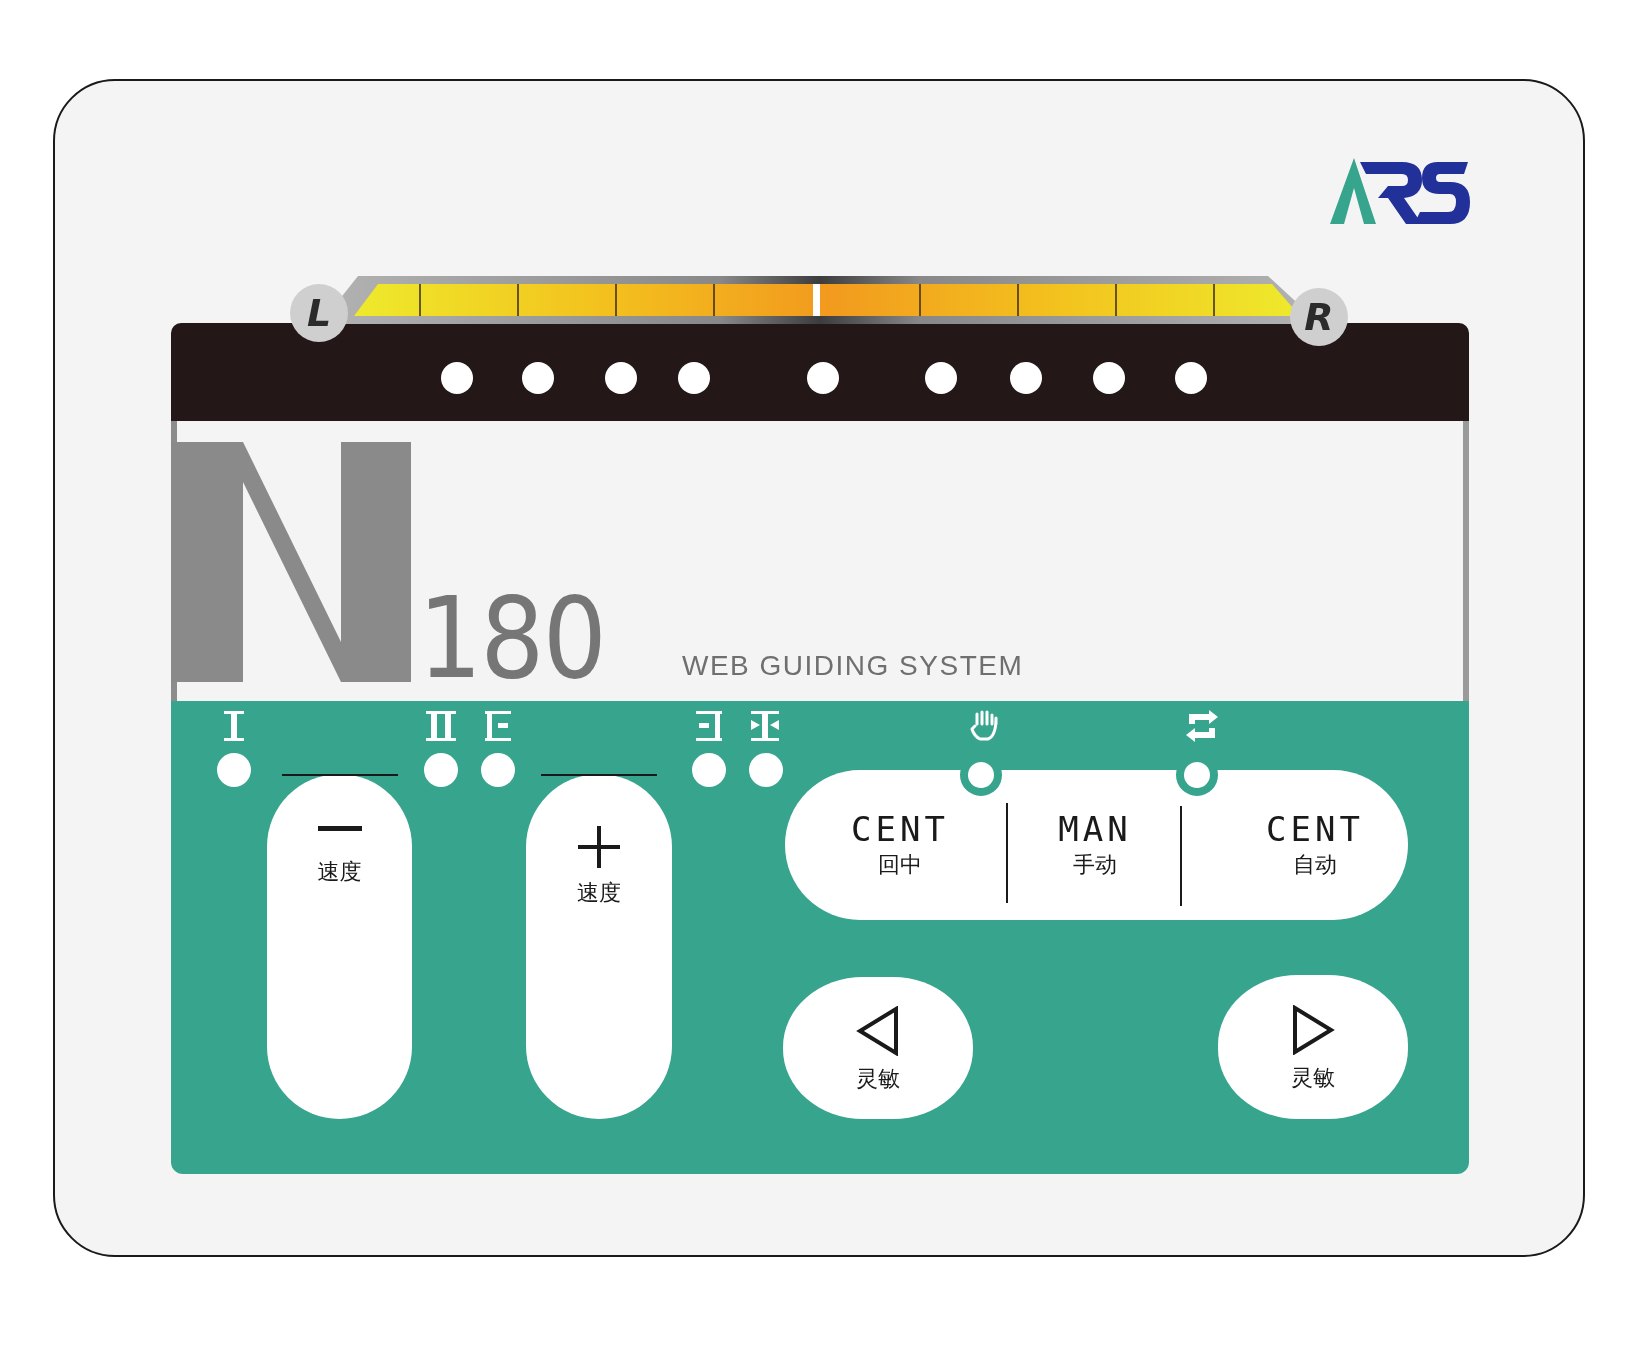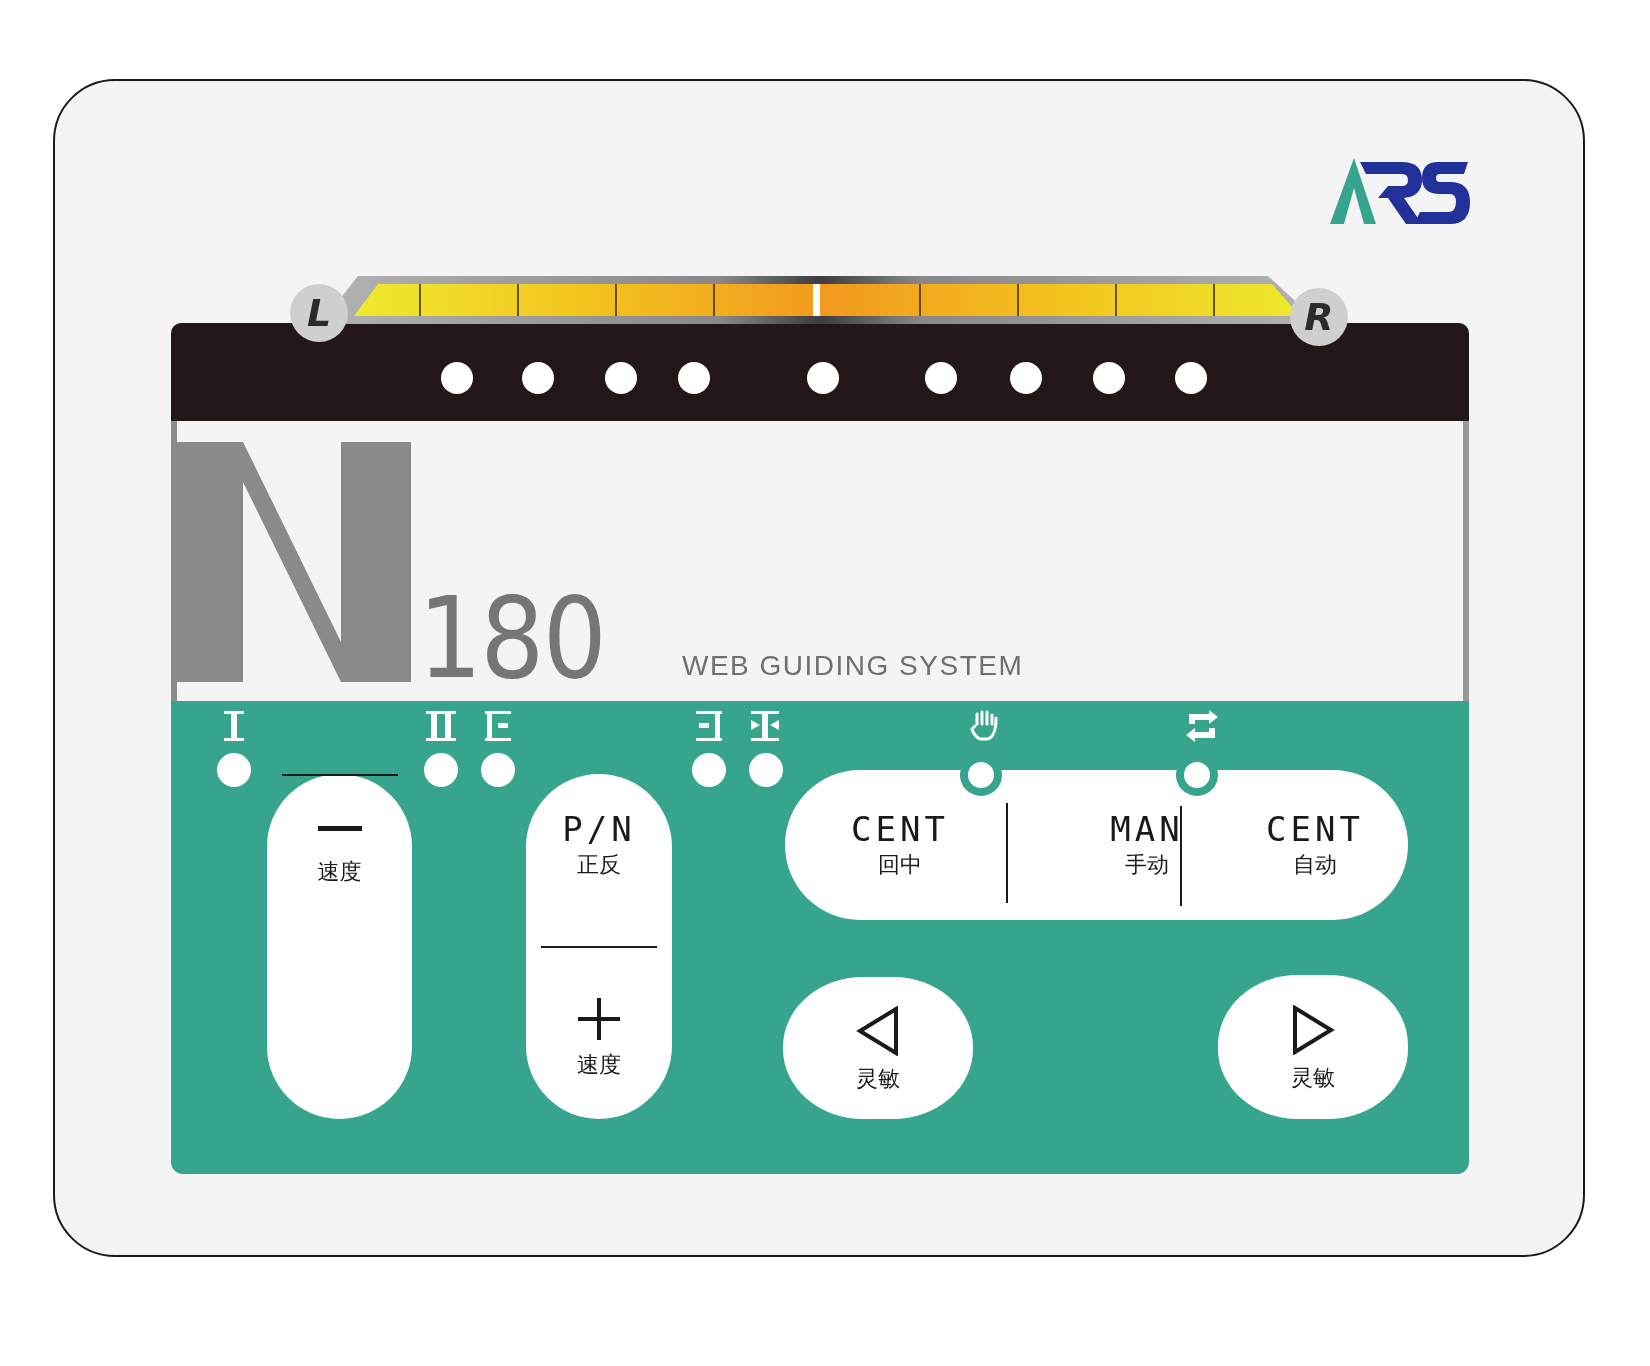--- a/index.html
+++ b/index.html
@@ -168,45 +168,41 @@
 
 <div class="abs pill" style="left:267px;top:774px;width:145px;height:345px;">
   <div style="width:116px;height:2px;background:#1a1a1a;"></div>
   <div style="flex:1;width:100%;display:flex;flex-direction:column;align-items:center;padding-top:50px;box-sizing:border-box;cursor:pointer;">
     <div style="width:44px;height:5px;background:#1a1a1a;margin-bottom:22px;"></div>
     <div class="btn-cn">速度</div>
   </div>
 </div>
 
 <div class="abs pill" style="left:526px;top:774px;width:146px;height:345px;">
-  <div style="height:172px;width:100%;display:flex;flex-direction:column;align-items:center;padding-top:38px;box-sizing:border-box;cursor:pointer;">
-    <div class="btn-en">P/N</div>
-    <div class="btn-cn">正反</div>
-  </div>
   <div style="width:116px;height:2px;background:#1a1a1a;"></div>
   <div style="flex:1;width:100%;display:flex;flex-direction:column;align-items:center;padding-top:50px;box-sizing:border-box;cursor:pointer;">
     <svg width="42" height="42" viewBox="0 0 42 42">
         <rect x="19" y="0" width="4" height="42" fill="#1a1a1a"></rect>
         <rect x="0" y="19" width="42" height="4" fill="#1a1a1a"></rect>
       </svg>
     <div class="btn-cn" style="margin-top:14px;">速度</div>
   </div>
 </div>
 
 <div class="abs mode"></div>
 <div class="abs ring" style="left:960px;"></div>
 <div class="abs ring" style="left:1176px;"></div>
 <div class="abs sep" style="left:1006px;top:803px;height:100px;"></div>
 <div class="abs sep" style="left:1180px;top:806px;height:100px;"></div>
 
 <div class="mode-item" style="left:810px;width:180px;">
   <div class="btn-en">CENT</div>
   <div class="btn-cn">回中</div>
 </div>
-<div class="mode-item" style="left:1062px;width:170px;">
+<div class="mode-item" style="left:1010px;width:170px;">
   <div class="btn-en">MAN</div>
   <div class="btn-cn">手动</div>
 </div>
 <div class="mode-item" style="left:1230px;width:170px;">
   <div class="btn-en">CENT</div>
   <div class="btn-cn">自动</div>
 </div>
 
 <div class="abs arrow-btn" style="left:783px;top:977px;width:190px;height:142px;">
   <svg width="44" height="50" viewBox="0 0 44 50">

